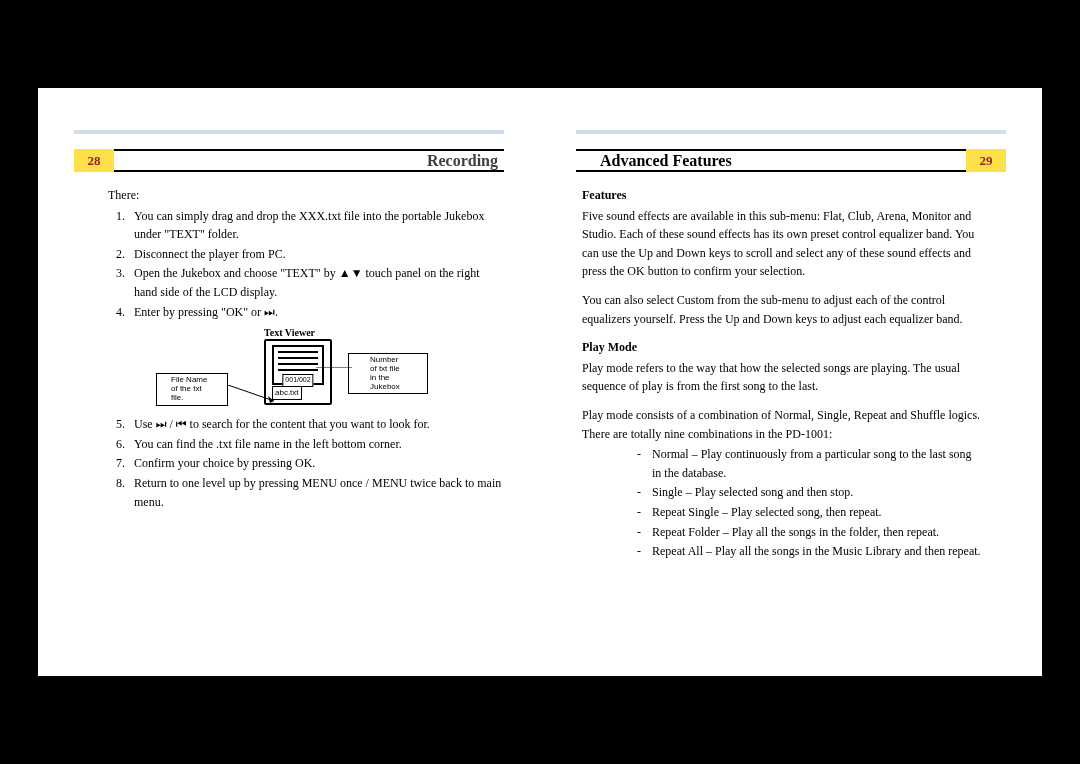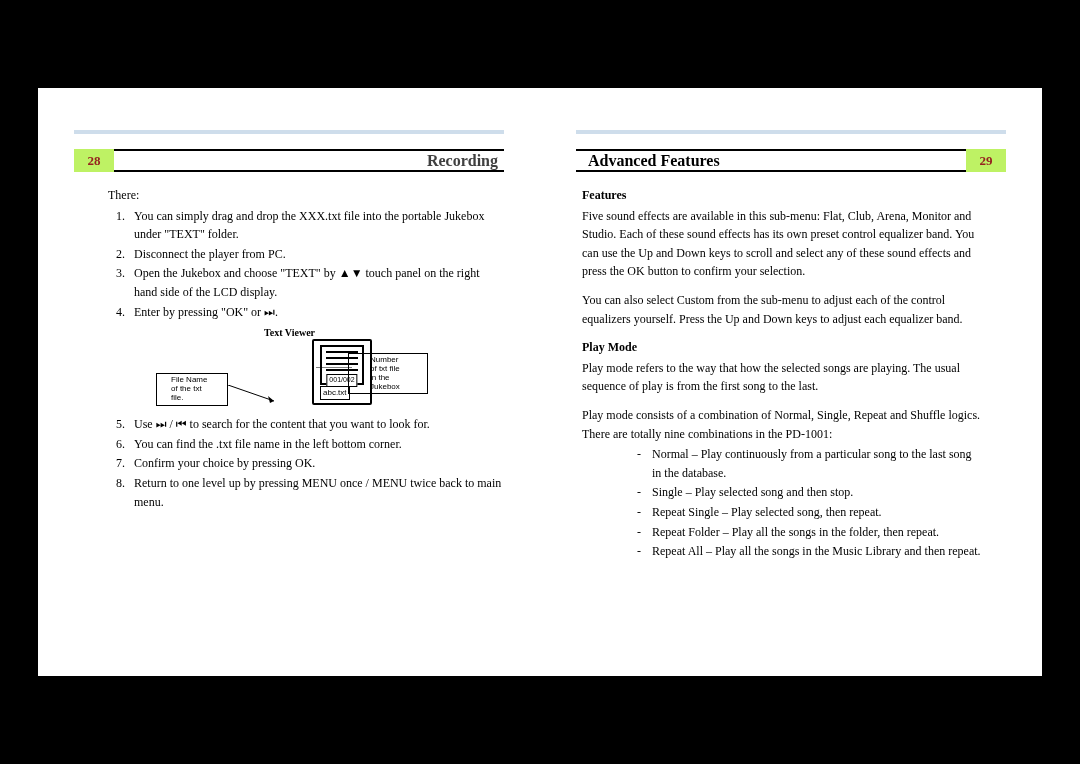--- a/index.html
+++ b/index.html
@@ -51,38 +51,38 @@
     right: 36px;
     height: 2px;
     background: #000;
   }
   .page-right .header-line-bottom { left: 36px; right: 60px; }
   .page-num {
     position: absolute;
     top: 61px;
     width: 40px;
     height: 23px;
-    background: #bef264;
+    background: #fde047;
     color: #96231f;
     font-weight: bold;
     font-size: 13px;
     display: flex;
     align-items: center;
     justify-content: center;
   }
   .page-left .page-num { left: 36px; }
   .page-right .page-num { right: 36px; }
   .section-title {
     position: absolute;
     top: 64px;
     font-weight: bold;
     font-size: 16px;
   }
   .page-left .section-title { right: 42px; color: #404040; }
-  .page-right .section-title { left: 48px; color: #000; text-align: right; }
+  .page-right .section-title { left: 60px; color: #000; text-align: right; }
   .content {
     position: absolute;
     top: 98px;
     left: 78px;
     right: 36px;
     font-size: 12px;
     line-height: 1.55;
   }
   .page-right .content { left: 42px; right: 60px; }
   .steps-label { margin-left: -8px; margin-bottom: 2px; }
@@ -90,22 +90,22 @@
   ol.steps > li { display: flex; margin-bottom: 1px; }
   ol.steps > li > .num { min-width: 18px; }
   ol.steps > li > .txt { flex: 1; }
   .diagram {
     margin: 4px 0 4px 40px;
     position: relative;
     height: 86px;
   }
   .tv-label { position:absolute; left:108px; top:0; font-family: Liberation Serif, serif; font-weight:bold; font-size:10px; }
   .tv-box {
-    position:absolute; left:108px; top:14px; width:60px; height:66px;
-    border:2px solid #000; border-radius:2px; background:#fff;margin-left:48px;
+    position:absolute; left:108px; top:14px; width:68px; height:66px;
+    border:2px solid #000; border-radius:2px; background:#fff;
   }
   .tv-inner {
     position:absolute; left:6px; top:4px; right:6px; bottom:18px;
     border:2px solid #000; background:#fff;
   }
   .tv-line { height:2px; background:#000; margin:4px 4px 0 4px; }
   .tv-count {
     position:absolute; bottom:16px; left:50%; transform:translateX(-50%);
     border:1px solid #000; font-size:7px; padding:0 2px; font-family:Arial,sans-serif; background:#fff;
   }

